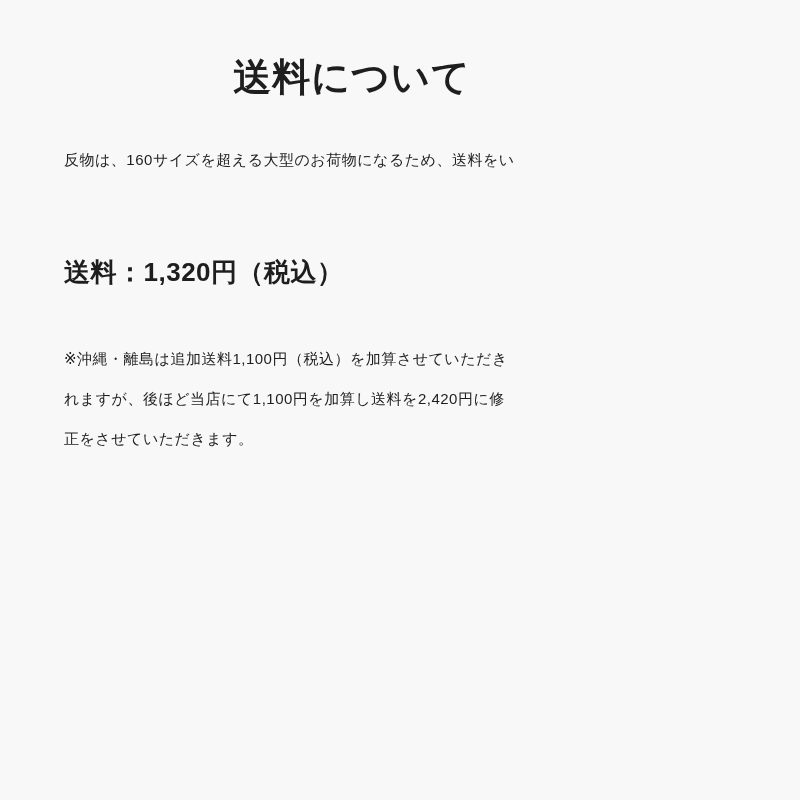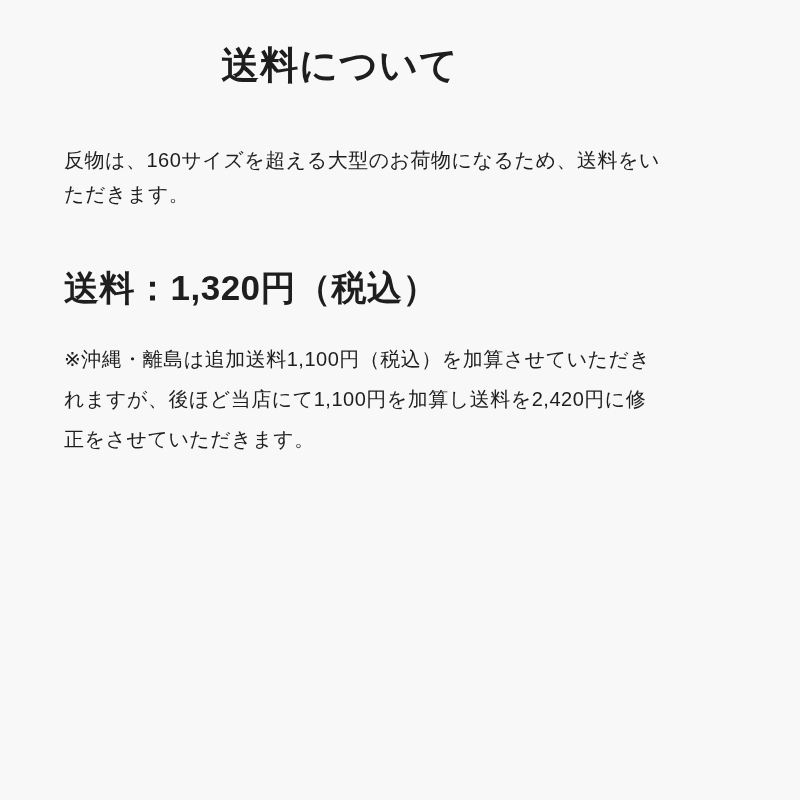--- a/index.html
+++ b/index.html
@@ -17,41 +17,41 @@
   }
   .page {
     position: absolute;
     inset: 0;
   }
   .title {
     position: absolute;
     top: 42px;
     left: 0;
     width: 680px;
-    margin: 0;
+    margin: 12px;
     text-align: center;
     font-size: 38px;
     font-weight: bold;
     line-height: 1.25;
     letter-spacing: 1px;
   }
   .text-block {
     position: absolute;
     left: 64px;
     right: 56px;
-    font-size: 20px;
+    font-size: 15px;
     letter-spacing: 0.5px;
   }
   .intro {
     top: 143px;
     line-height: 34px;
   }
   .price-line {
-    top: 270px;
-    font-size: 35px;
+    top: 254px;
+    font-size: 26px;
     font-weight: bold;
     line-height: 36px;
     letter-spacing: 0.5px;
   }
   .note {
     top: 339px;
     line-height: 40px;
   }
   .line {
     white-space: nowrap;
@@ -59,21 +59,20 @@
 </style>
 </head>
 <body>
 
 <div class="page">
 
   <h1 class="title">送料について</h1>
 
   <div class="text-block intro">
     <div class="line">反物は、160サイズを超える大型のお荷物になるため、送料をい</div>
-    <div class="line">ただきます。</div>
   </div>
 
   <div class="text-block price-line">送料：1,320円（税込）</div>
 
   <div class="text-block note">
     <div class="line">※沖縄・離島は追加送料1,100円（税込）を加算させていただき</div>
     <div class="line">れますが、後ほど当店にて1,100円を加算し送料を2,420円に修</div>
     <div class="line">正をさせていただきます。</div>
   </div>
 

